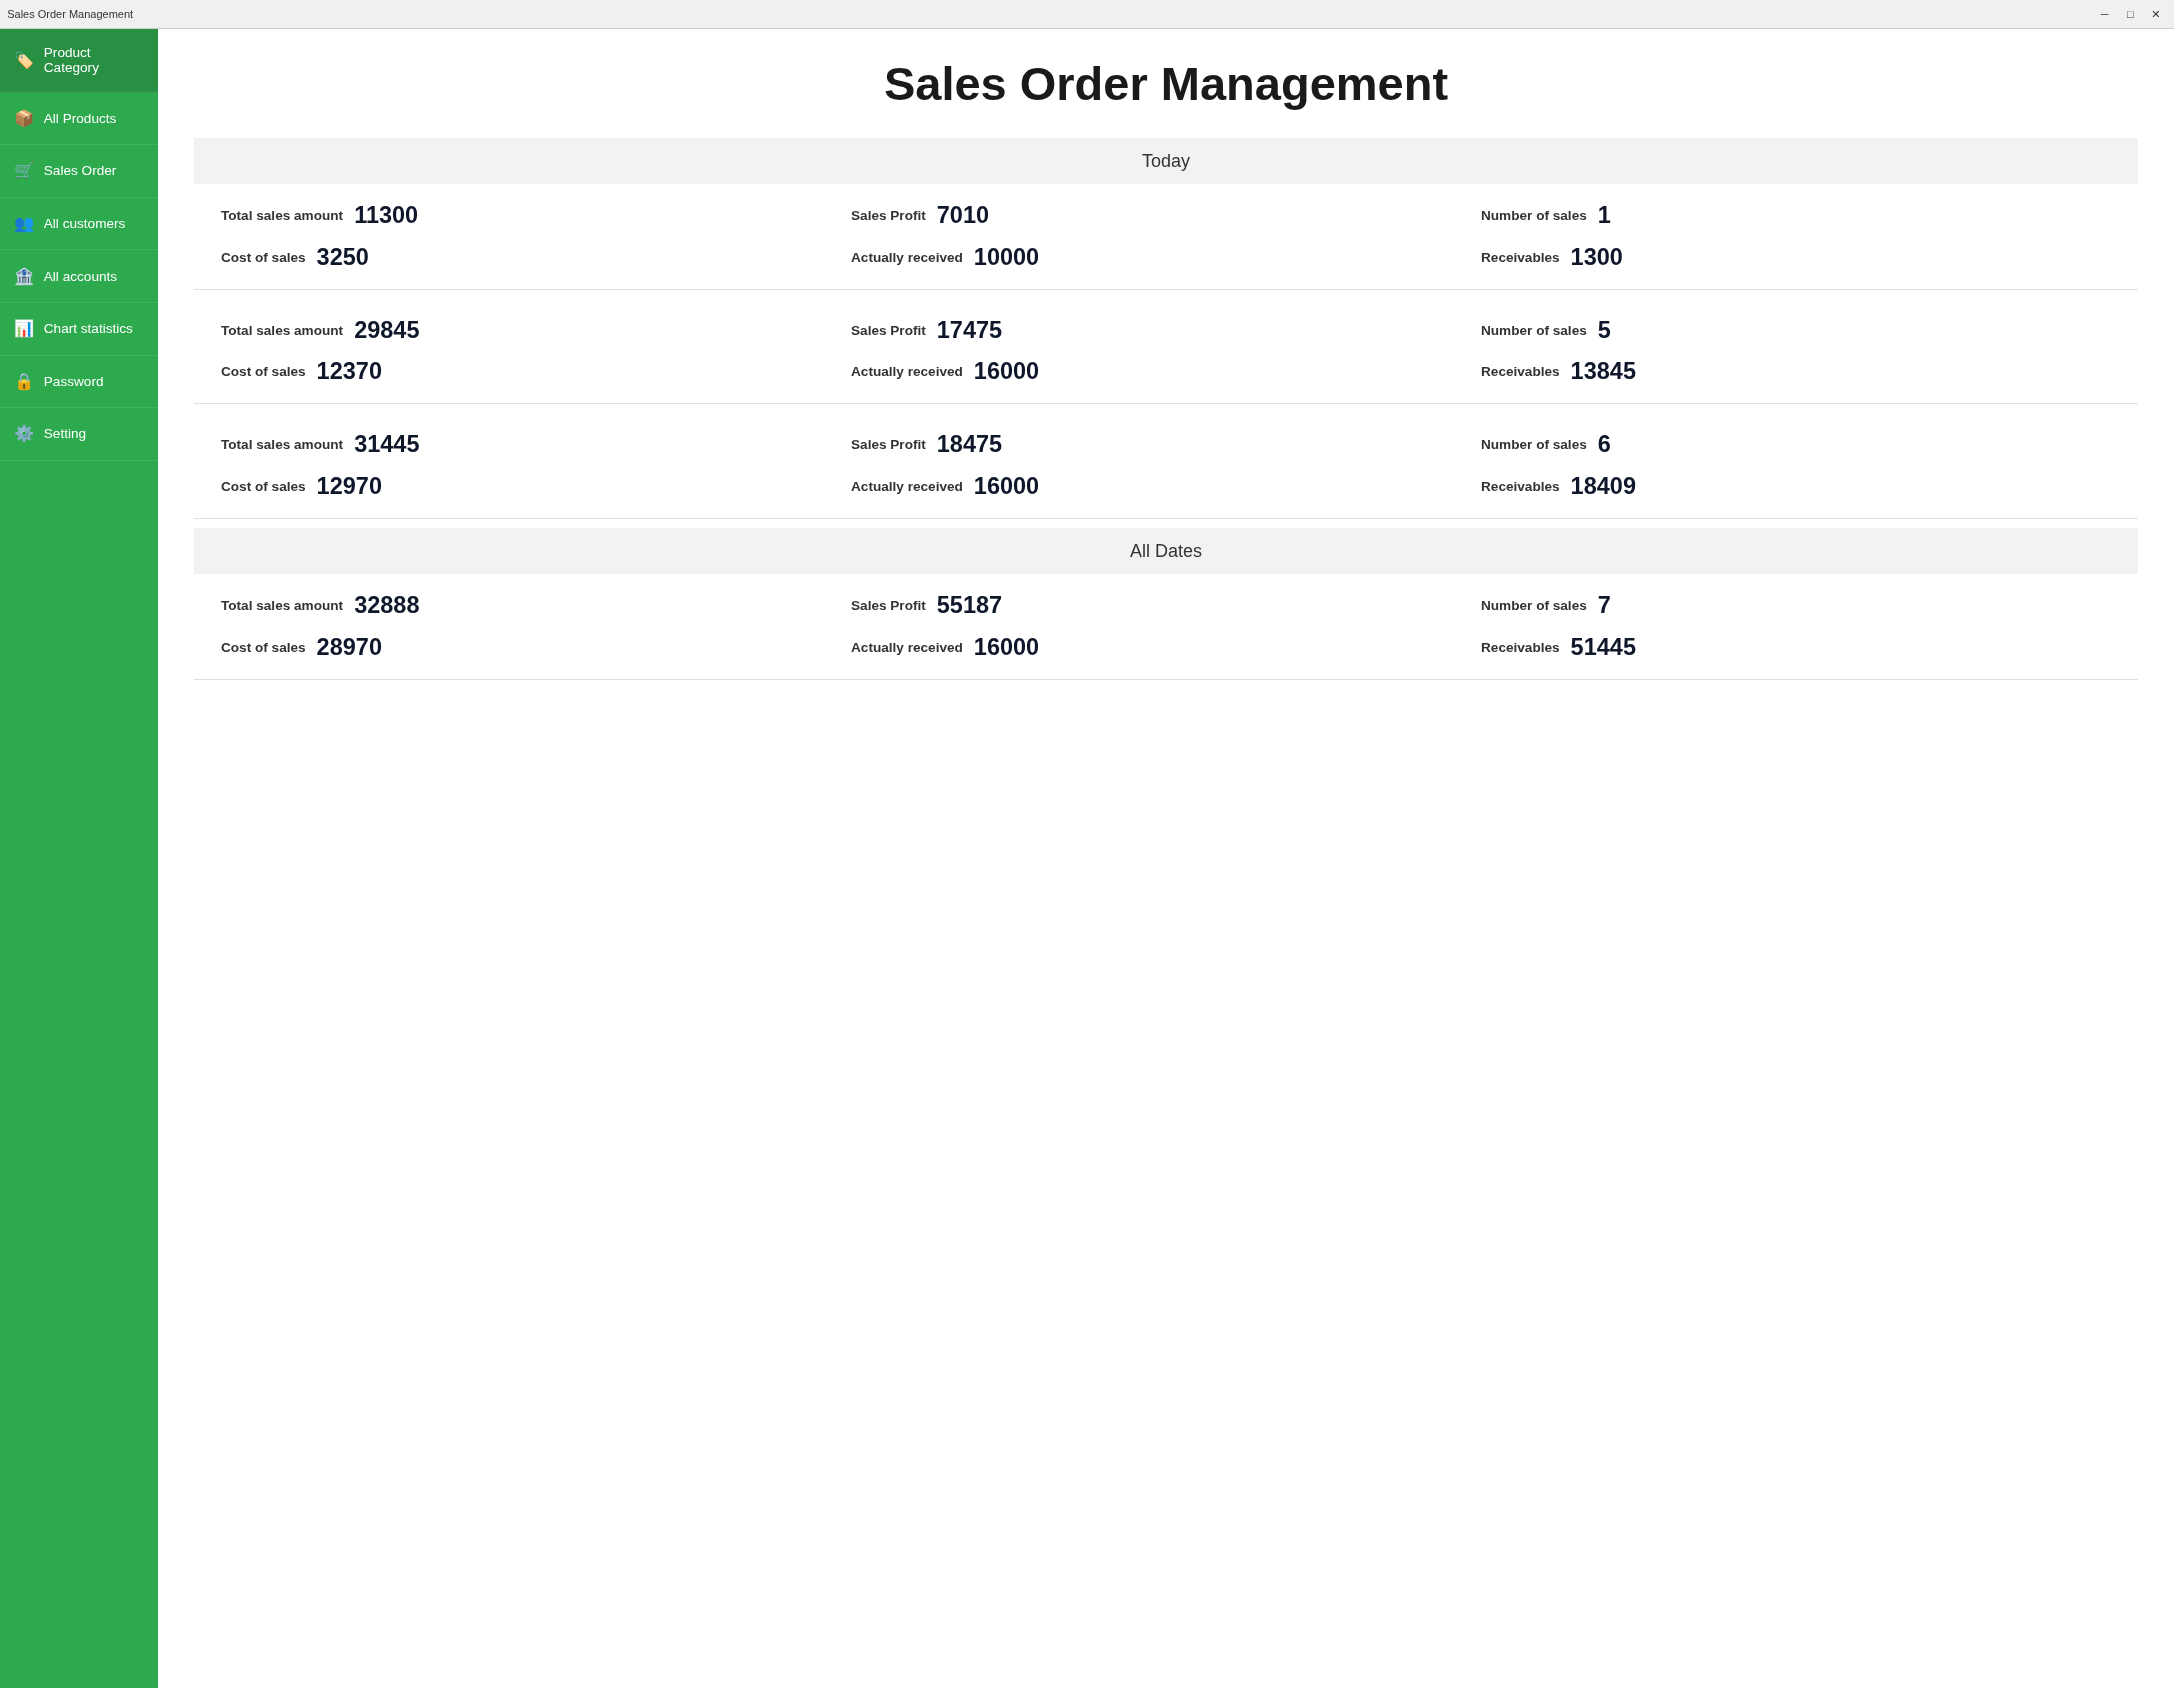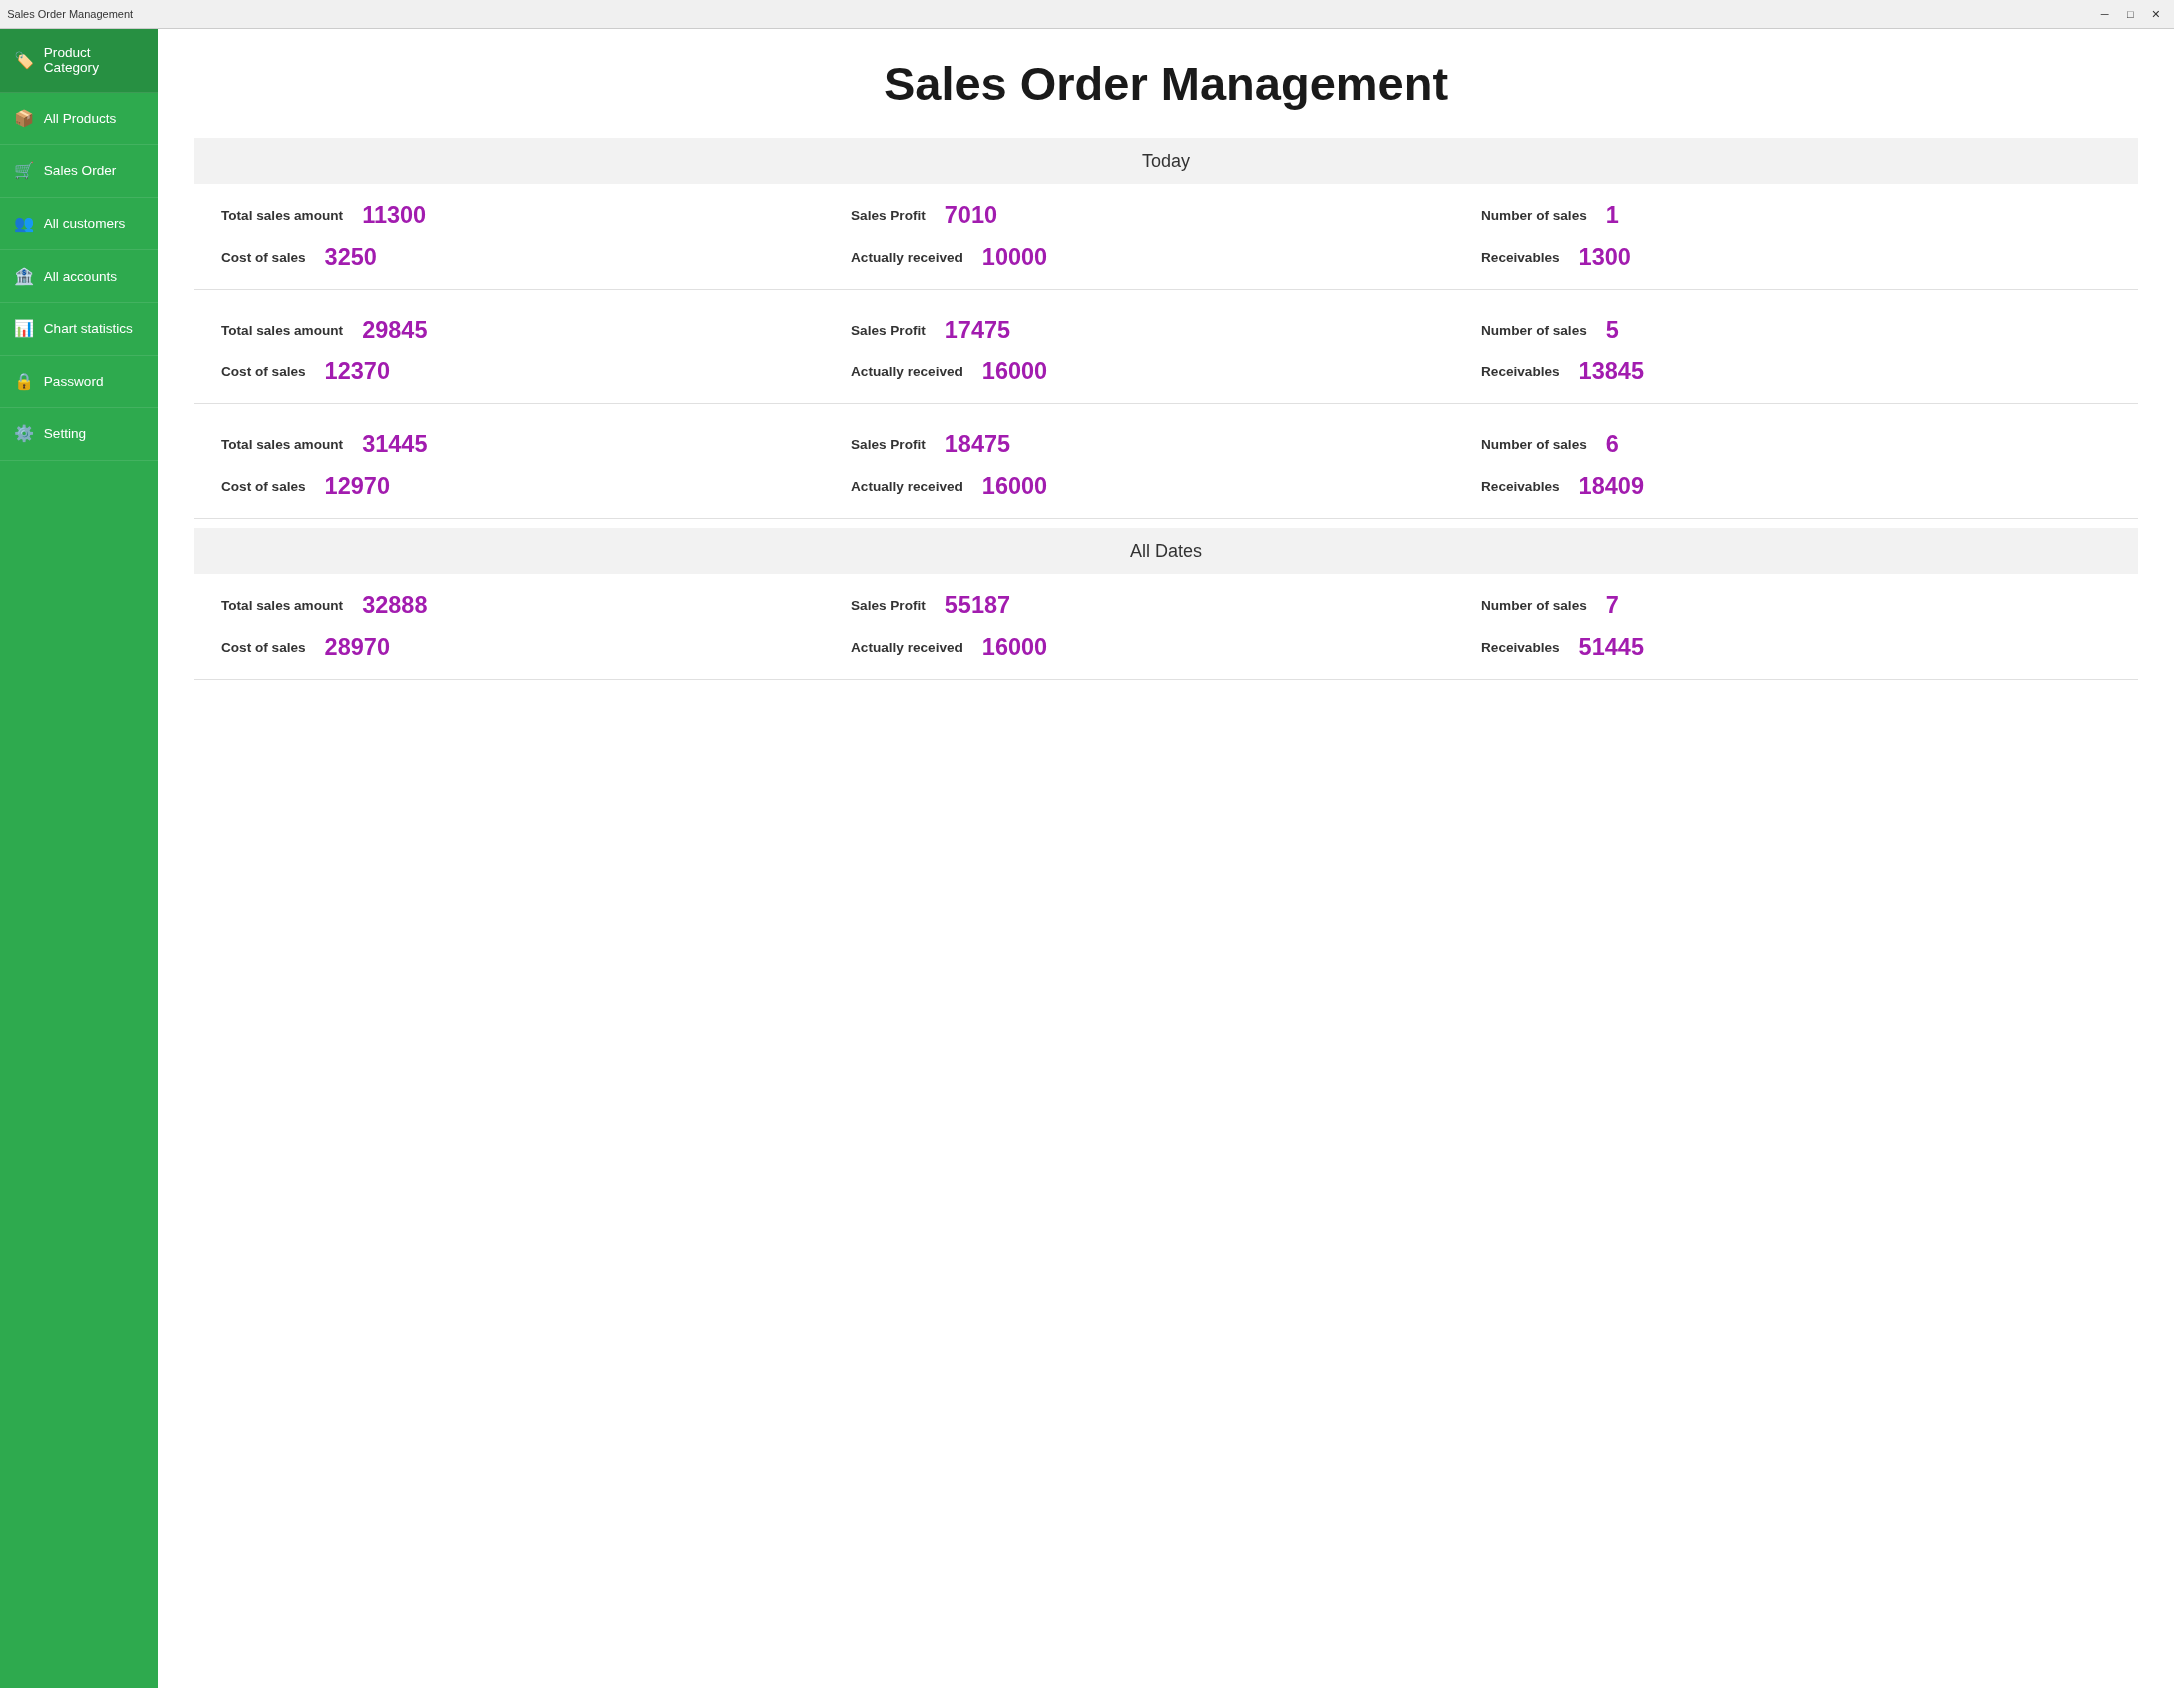--- a/index.html
+++ b/index.html
@@ -112,34 +112,34 @@
       grid-template-columns: 1fr 1fr 1fr;
       padding: 18px 27px;
       row-gap: 14.5px;
       background: white;
       border-bottom: 0.9px solid #e0e0e0;
     }
 
     .stat-item {
       display: flex;
       align-items: center;
-      gap: 19px;
+      gap: 11px;
     }
 
     .stat-label {
       font-size: 13.6px;
       font-weight: 600;
       color: #333;
       white-space: nowrap;
     }
 
     .stat-value {
       font-size: 23.5px;
       font-weight: 700;
-      color: #a21caf;
+      color: #0f172a;
     }
   </style>
 </head>
 <body>
 
 <div class="title-bar">
   <span class="title-bar-title">Sales Order Management</span>
   <div class="title-bar-controls">
     <button class="title-bar-btn">─</button>
     <button class="title-bar-btn">□</button>

